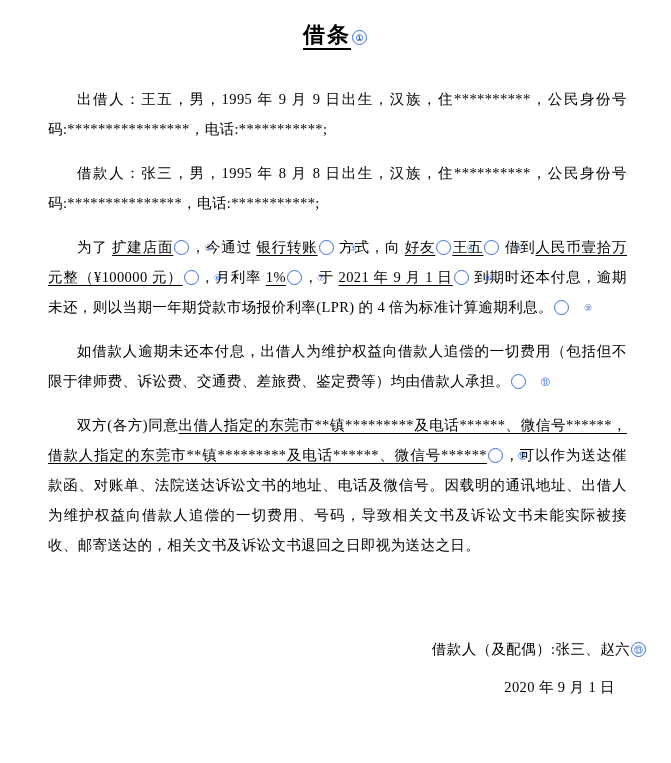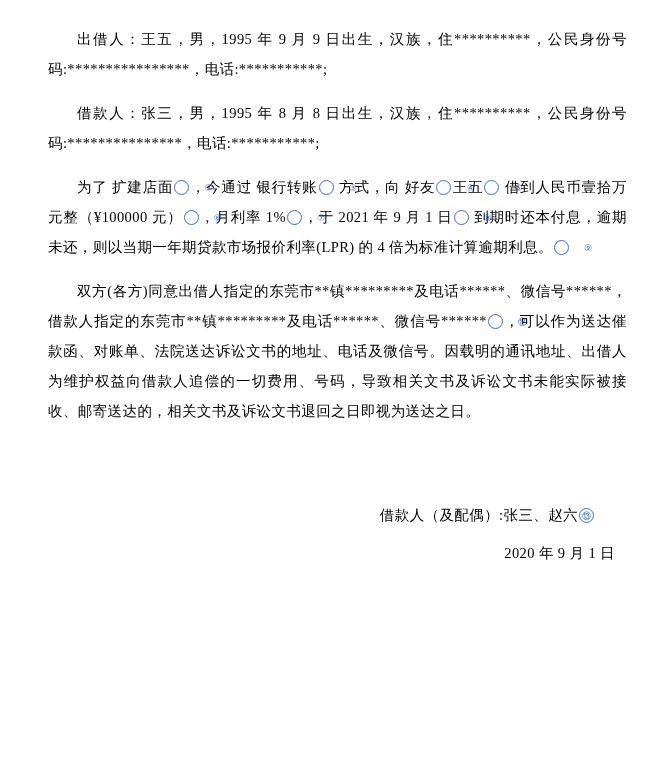--- a/index.html
+++ b/index.html
@@ -41,20 +41,21 @@
   }
   p.para {
     font-size: 14.5px;
     line-height: 30px;
     margin: 0 0 14px 0;
     text-indent: 2em;
     text-align: justify;
     letter-spacing: 0.4px;
   }
   .u {
+    text-decoration: underline;
     text-underline-offset: 3px;
   }
   .num {
     display: inline-block;
     border: 1px solid #3a6fd8;
     color: #3a6fd8;
     border-radius: 50%;
     width: 15px;
     height: 15px;
     line-height: 14px;
@@ -63,56 +64,62 @@
     font-family: "Liberation Sans", sans-serif;
     vertical-align: 1px;
     margin: 0 1px;
     letter-spacing: 0;
     box-sizing: border-box;
     text-decoration: none;
   }
   .num.n2 { font-size: 9px; }
   .sign-block {
     margin-top: 72px;
-    padding-right: 76px;
+    padding-right: 24px;
     text-align: right;
     font-size: 14.5px;
     line-height: 34px;
     letter-spacing: 0.4px;
   }
   .date-block {
     padding-right: 56px;
     text-align: right;
     font-size: 14.5px;
     letter-spacing: 0.4px;
     margin-top: 12px;
   }
   .nowrap { white-space: nowrap; }
 </style>
 </head>
 <body>
 
 <div class="page">
 
+  <div class="title">
+    <span class="t-text">借条</span><span class="num n2">①</span>
+  </div>
 
   <div class="body-wrap">
 
     <p class="para">
       <span>出借人：王五，男，1995 年 9 月 9 日出生，汉族，住**********，公民身份号码:****************，电话:***********;</span>
     </p>
 
     <p class="para">
       <span>借款人：张三，男，1995 年 8 月 8 日出生，汉族，住**********，公民身份号码:***************，电话:***********;</span>
     </p>
 
     <p class="para">
       <span>为了 </span><span class="u">扩建店面</span><span class="num n2">②</span><span>，今通过 </span><span class="u">银行转账</span><span class="num n2">③</span><span> 方式，向 </span><span class="u">好友</span><span class="num n2">④</span><span class="u">王五</span><span class="num n2">⑤</span><span> 借到</span><span class="u">人民币壹拾万元整（¥100000 元）</span><span class="num n2">⑥</span><span>，月利率 </span><span class="u">1%</span><span class="num n2">⑦</span><span>，于 </span><span class="u">2021 年 9 月 1 日</span><span class="num n2">⑧</span><span> 到期时还本付息，逾期未还，则以当期一年期贷款市场报价利率(LPR) 的 4 倍为标准计算逾期利息。</span><span class="num n2">⑨</span>
     </p>
 
 
+    <p class="para">
+      <span>如借款人逾期未还本付息，出借人为维护权益向借款人追偿的一切费用（包括但不限于律师费、诉讼费、交通费、差旅费、鉴定费等）均由借款人承担。</span><span class="num n2">⑪</span>
+    </p>
 
     <p class="para">
       <span>双方(各方)同意</span><span class="u">出借人指定的东莞市**镇*********及电话******、微信号******，借款人指定的东莞市**镇*********及电话******、微信号******</span><span class="num n2">⑫</span><span>，可以作为送达催款函、对账单、法院送达诉讼文书的地址、电话及微信号。因载明的通讯地址、出借人为维护权益向借款人追偿的一切费用、号码，导致相关文书及诉讼文书未能实际被接收、邮寄送达的，相关文书及诉讼文书退回之日即视为送达之日。</span>
     </p>
 
   </div>
 
   <div class="sign-block">
     <span class="nowrap">借款人（及配偶）:</span><span class="nowrap">张三、赵六</span><span class="num n2">⑬</span>
   </div>

